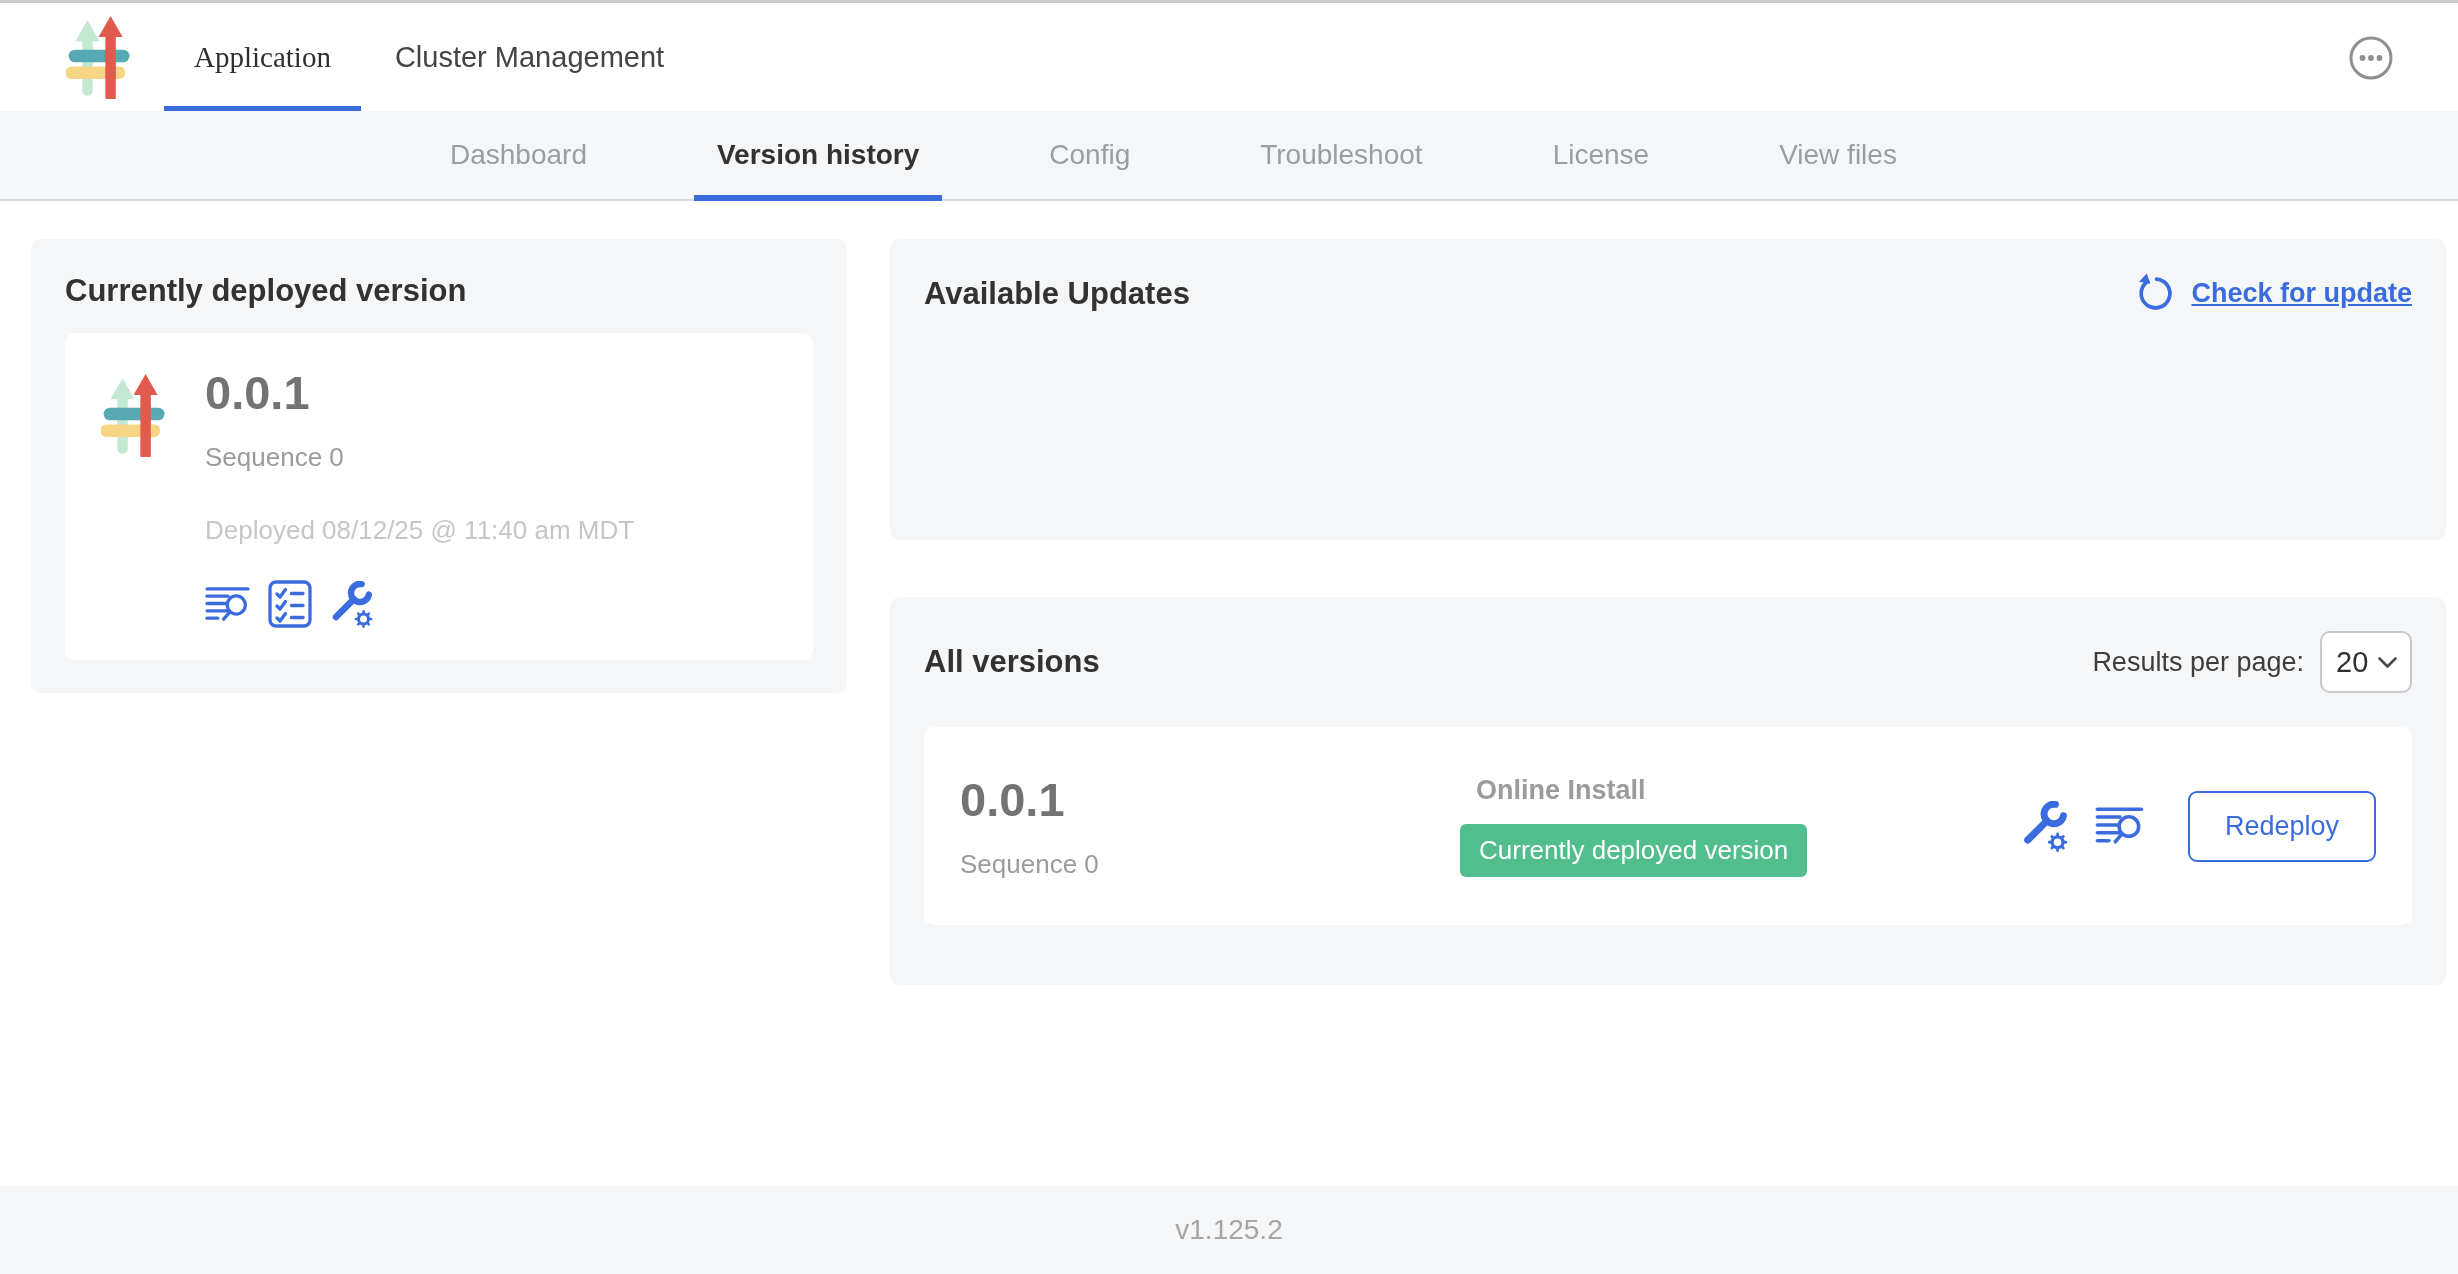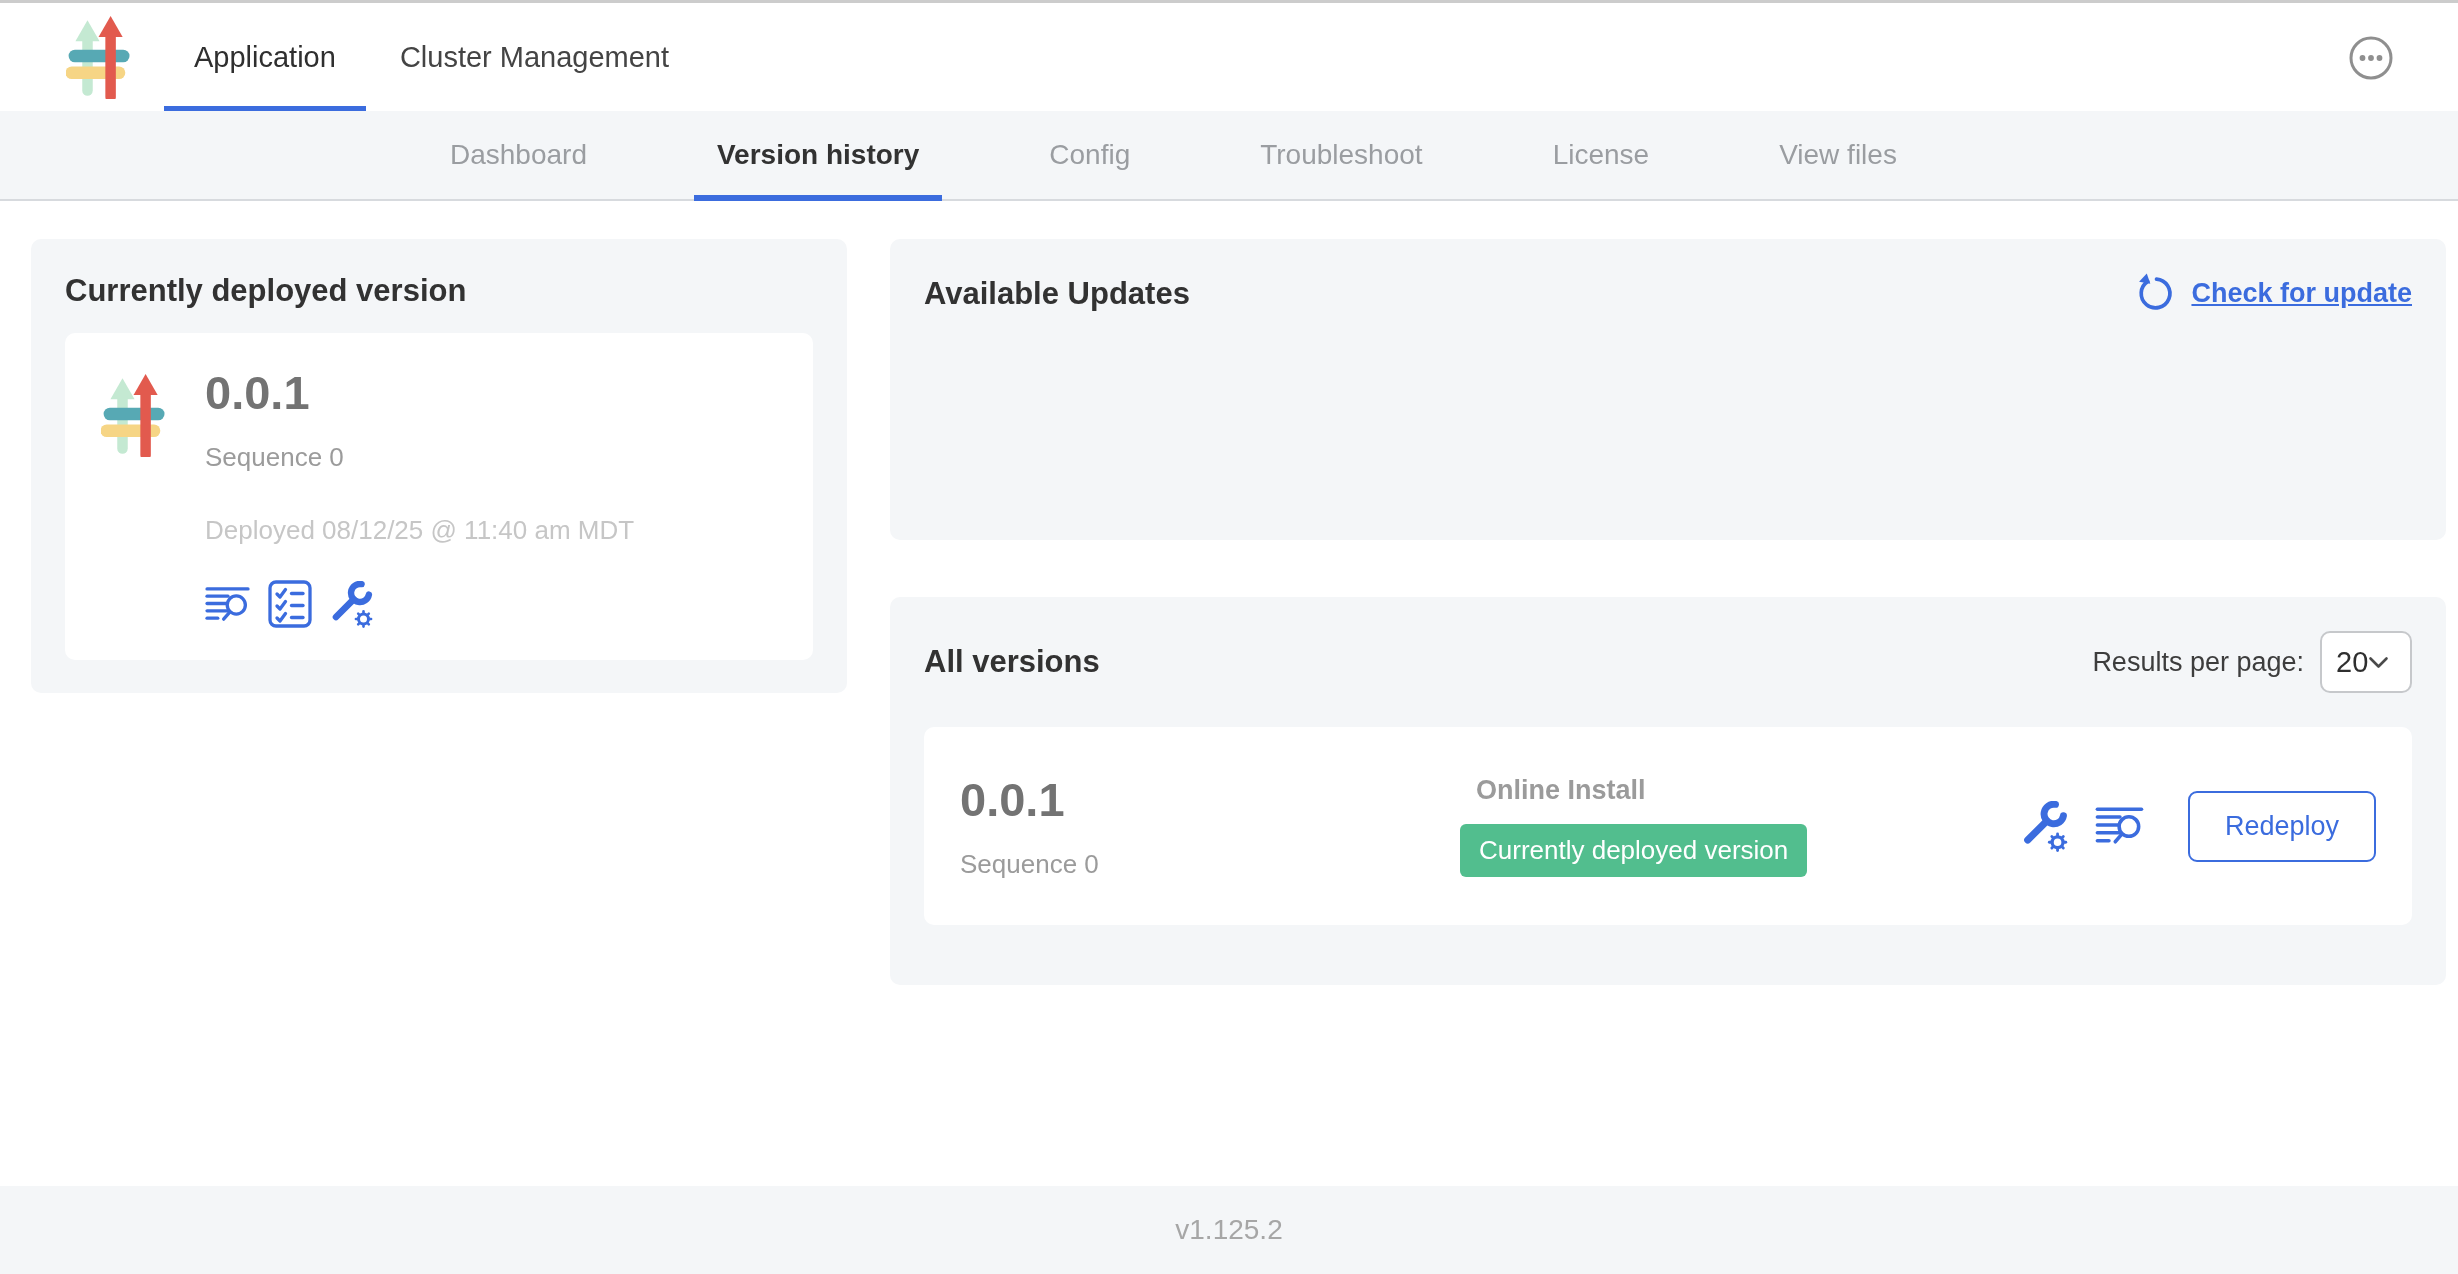--- a/index.html
+++ b/index.html
@@ -9,21 +9,21 @@
     background: #ffffff; color: #363636;
   }
   .page { width: 2458px; height: 1274px; display: flex; flex-direction: column; }
   .window-top-edge { height: 3px; background: #cccccc; flex: 0 0 auto; }
 
   
   .topnav { height: 108px; background: #fff; display: flex; align-items: stretch; position: relative; flex: 0 0 auto; }
   .brand { margin-left: 66px; width: 64px; display: flex; align-items: center; }
   .topnav-tabs { display: flex; margin-left: 34px; gap: 4px; }
   .topnav-tab { position: relative; display: flex; align-items: center; padding: 0 30px; font-size: 29px; color: #444444; cursor: pointer; }
-  .topnav-tab.active { color: #2f2f2f; }
+  .topnav-tab.active { color: #2f2f2f; font-family: Liberation Serif, serif; }
   .topnav-tab.active::after { content: ""; position: absolute; left: 0; right: 0; bottom: 0; height: 5px; background: var(--accent, #3B6CDE); }
   .menu-btn { position: absolute; right: 64px; top: 32px; width: 46px; height: 46px; background: transparent; border: none; cursor: pointer; }
 
   
   .subnav { height: 90px; background: var(--card-bg, #F4F6F8); border-bottom: 2px solid #d7dade; display: flex; align-items: stretch; padding-left: 427px; gap: 84px; flex: 0 0 auto; }
   .subnav-tab { position: relative; display: flex; align-items: center; padding: 0 23px; font-size: 28px; color: #9a9da1; cursor: pointer; }
   .subnav-tab.active { color: #323232; font-weight: 700; }
   .subnav-tab.active::after { content: ""; position: absolute; left: 0; right: 0; bottom: -2px; height: 6px; background: var(--accent, #3B6CDE); }
 
   
@@ -51,21 +51,21 @@
   .check-link { font-size: 27px; font-weight: 700; color: var(--accent, #3B6CDE); text-decoration: underline; cursor: pointer; }
   .update-row { margin-top: 28px; padding: 30px 36px; display: flex; align-items: center; justify-content: space-between; min-height: 158px; }
   .update-version { font-size: 44px; font-weight: 700; color: #363636; }
   .released-line { margin-top: 24px; font-size: 26px; color: var(--gray-text, #9B9B9B); }
   .released-line .released-date { font-weight: 700; }
   .deploy-btn { background: var(--deploy-bg, #3D6DDB); color: #fff; font-family: inherit; font-size: 27px; font-weight: 700; border: none; border-bottom: 5px solid #2e56b0; border-radius: 7px; padding: 17px 36px 14px 36px; cursor: pointer; }
 
   .allversions-card { height: 388px; }
   .results-wrap { display: flex; align-items: center; gap: 16px; }
   .results-label { font-size: 27px; color: #3d3d3d; }
-  .select-box { width: 92px; height: 62px; background: #fff; border: 2px solid #c6c8cb; border-radius: 10px; display: flex; align-items: center; padding: 0 12px 0 14px; font-size: 29px; color: #2f2f2f; cursor: pointer; }
+  .select-box { width: 92px; height: 62px; background: #fff; border: 2px solid #c6c8cb; border-radius: 10px; display: flex; align-items: center; justify-content: space-between; padding: 0 12px 0 14px; font-size: 29px; color: #2f2f2f; cursor: pointer; }
   .version-row { margin-top: 34px; padding: 34px 36px; display: flex; align-items: center; min-height: 198px; }
   .vr-col1 { width: 500px; flex: 0 0 auto; }
   .vr-col2 { flex: 1 1 auto; }
   .install-type { font-size: 27px; font-weight: 700; color: var(--gray-text, #9B9B9B); margin-left: 16px; }
   .status-badge { display: inline-block; margin-top: 18px; background: var(--badge-green, #52BE8E); color: #fff; font-size: 26px; padding: 11px 19px; border-radius: 6px; }
   .vr-actions { display: flex; align-items: center; gap: 26px; color: var(--accent, #3B6CDE); }
   .redeploy-btn { margin-left: 16px; background: #fff; color: var(--accent, #3B6CDE); font-family: inherit; font-size: 27px; font-weight: 400; border: 2.5px solid var(--accent, #3B6CDE); border-radius: 9px; padding: 18px 35px; cursor: pointer; }
 
   
   .footer { height: 88px; background: var(--card-bg, #F4F6F8); display: flex; align-items: center; justify-content: center; flex: 0 0 auto; }

